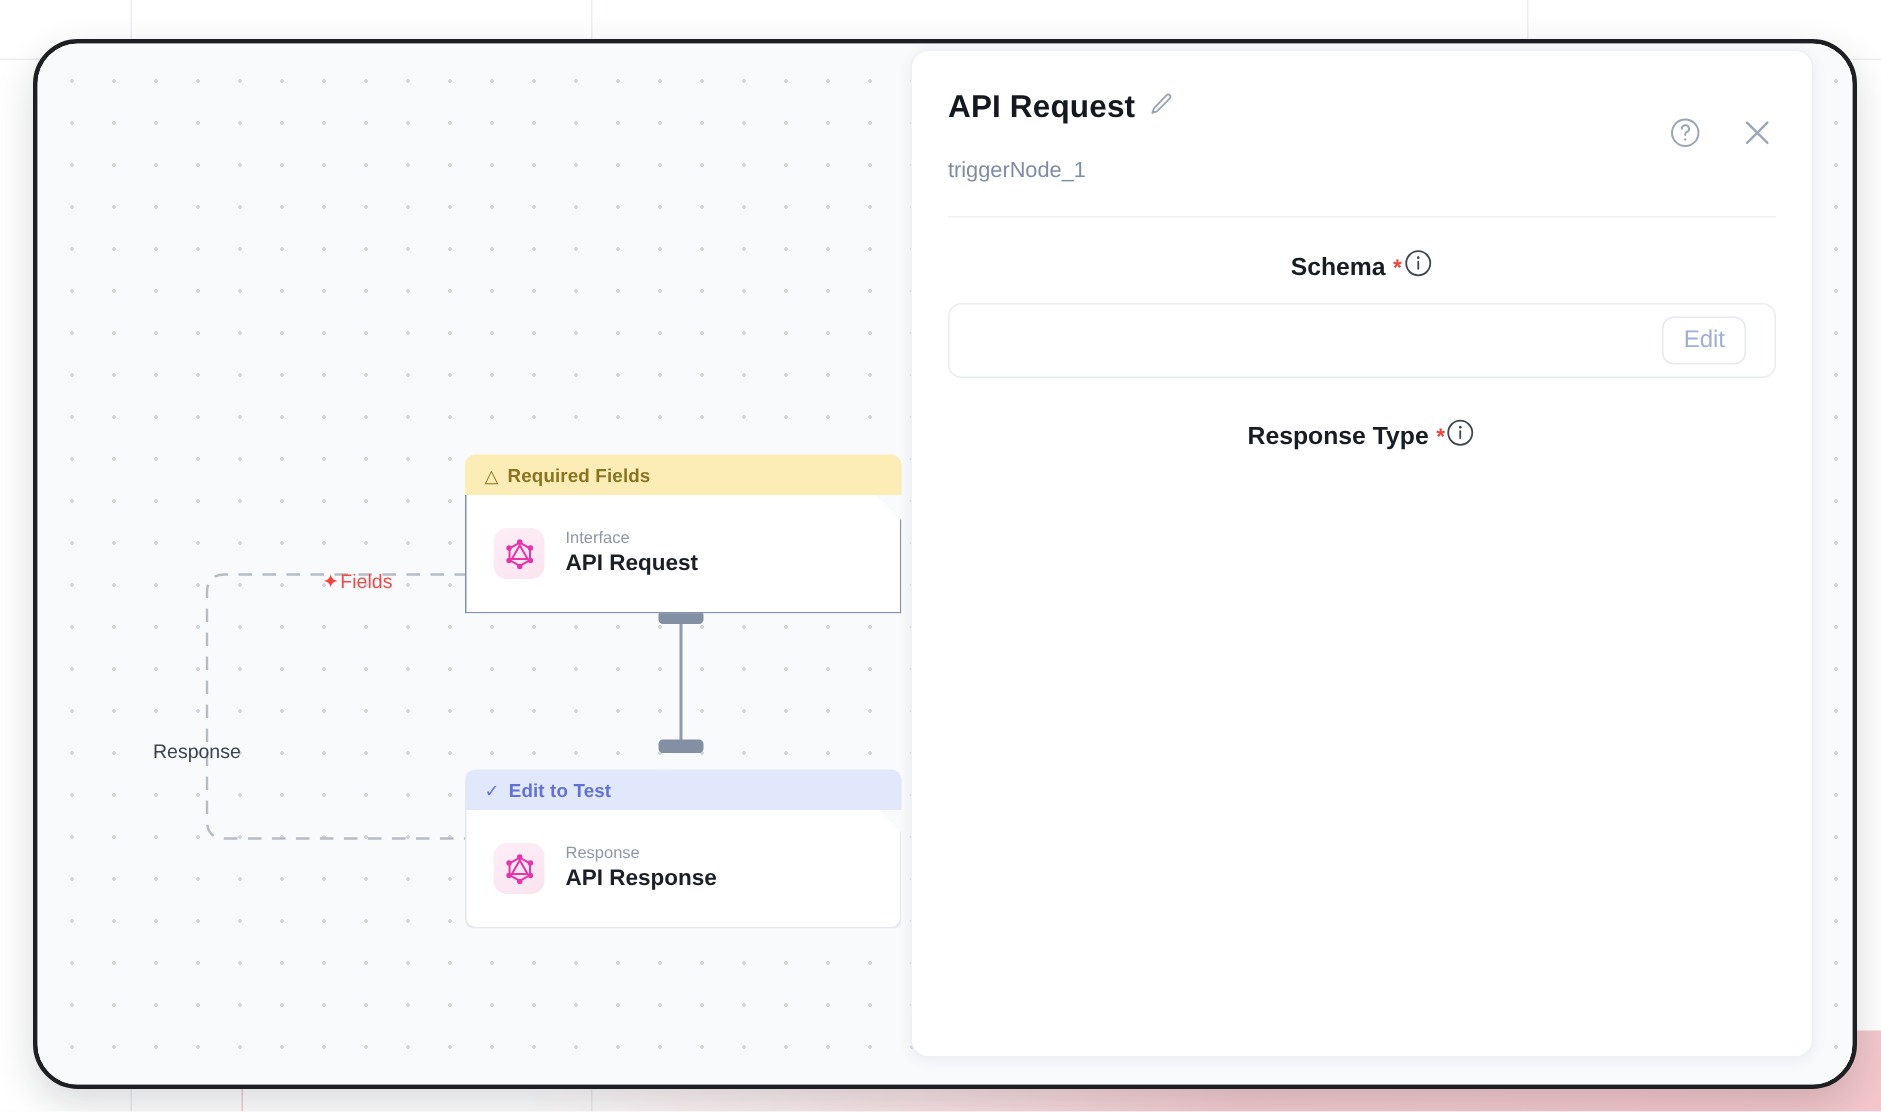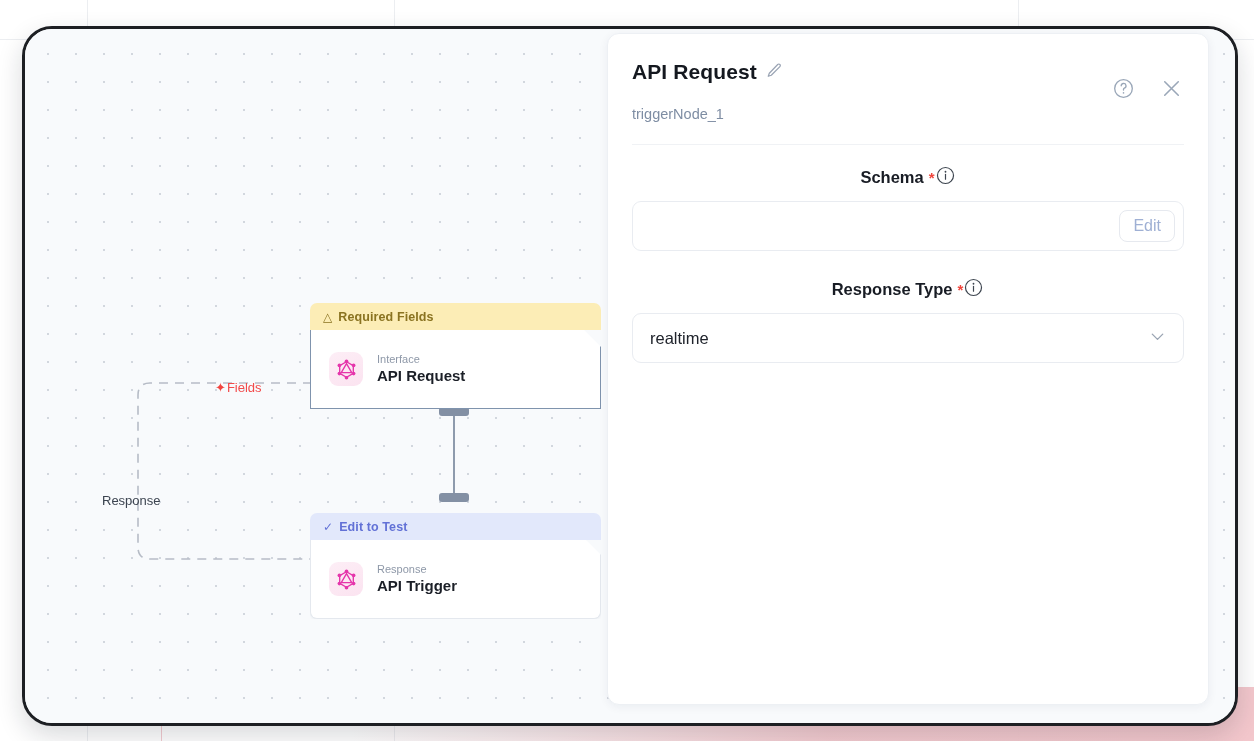--- a/index.html
+++ b/index.html
@@ -91,21 +91,21 @@
 
   #panel-body{padding:20px 24px 0 24px;}
   .field{margin-bottom:26px;}
   .field-label-row{display:flex;align-items:center;justify-content:center;margin-bottom:11px;}
   .field-label{font-size:16.5px;font-weight:700;color:#181c24;display:flex;align-items:baseline;gap:5px;}
   .req{color:#f0453c;font-size:15px;line-height:1;}
   .info-ic{color:#3e4650;display:block;}
 
   .schema-input{
     height:50px;border:1px solid #e9ecf1;border-radius:9px;background:#fff;
-    display:flex;align-items:center;justify-content:flex-end;padding-right:8px;box-sizing:border-box;
+    display:flex;align-items:center;justify-content:flex-end;padding-right:19px;box-sizing:border-box;
   }
   .edit-btn{
     border:1px solid #e6e9ef;border-radius:8px;background:#fff;
     color:#9fb0d4;font-size:16px;padding:6px 13px;cursor:pointer;
     font-family:inherit;
   }
   .select-box{
     height:50px;border:1px solid #e9ecf1;border-radius:9px;background:#fff;
     display:flex;align-items:center;justify-content:space-between;
     padding:0 16px 0 17px;box-sizing:border-box;cursor:pointer;
@@ -186,21 +186,21 @@
             <circle cx="12" cy="2.6" r="2.3" fill="#e535ab"></circle>
             <circle cx="21" cy="7.8" r="2.3" fill="#e535ab"></circle>
             <circle cx="21" cy="18.2" r="2.3" fill="#e535ab"></circle>
             <circle cx="12" cy="23.4" r="2.3" fill="#e535ab"></circle>
             <circle cx="3" cy="18.2" r="2.3" fill="#e535ab"></circle>
             <circle cx="3" cy="7.8" r="2.3" fill="#e535ab"></circle>
           </svg>
         </div>
         <div class="node-txt">
           <span class="node-sub">Response</span>
-          <span class="node-title">API Trigger</span>
+          <span class="node-title">API Response</span>
         </div>
       </div>
     </div>
 
     <div id="panel">
 
       <div id="panel-head">
         <div class="ph-title-row">
           <span id="panel-title">API Request</span>
           <span class="pencil">
@@ -257,27 +257,19 @@
               <span class="req">*</span>
             </span>
             <span class="info-ic">
               <svg width="21" height="21" viewBox="0 0 22 22" fill="none" stroke="currentColor" stroke-width="1.25">
                 <circle cx="11" cy="11" r="8.4"></circle>
                 <path d="M11 9.9v5" stroke-linecap="round"></path>
                 <circle cx="11" cy="7.1" r=".95" fill="currentColor" stroke="none"></circle>
               </svg>
             </span>
           </div>
-          <div class="select-box">
-            <span class="select-val">realtime</span>
-            <span class="chev">
-              <svg width="19" height="19" viewBox="0 0 20 20" fill="none" stroke="currentColor" stroke-width="1.4" stroke-linecap="round" stroke-linejoin="round">
-                <path d="M4.5 7.5 L10 13 L15.5 7.5"></path>
-              </svg>
-            </span>
-          </div>
         </div>
 
       </div>
     </div>
 
   </div>
 </div>
 
 </body></html>

